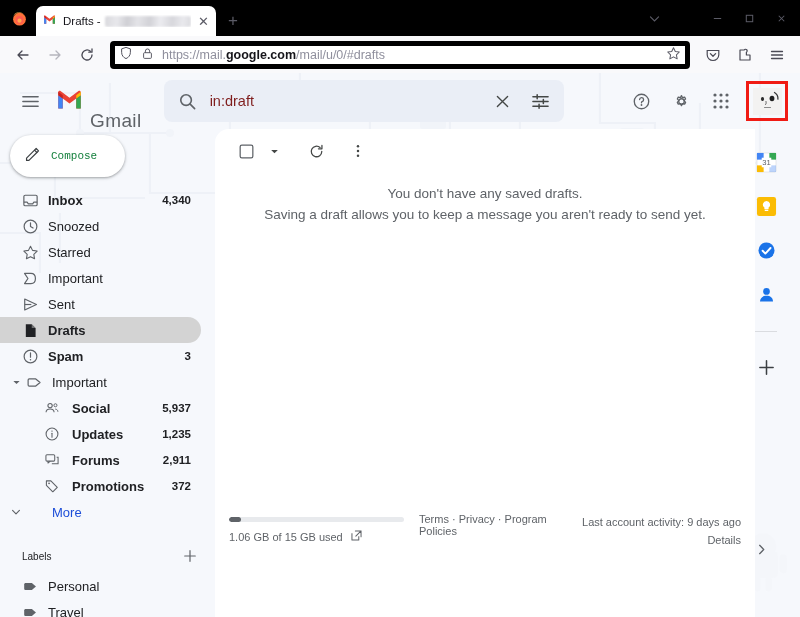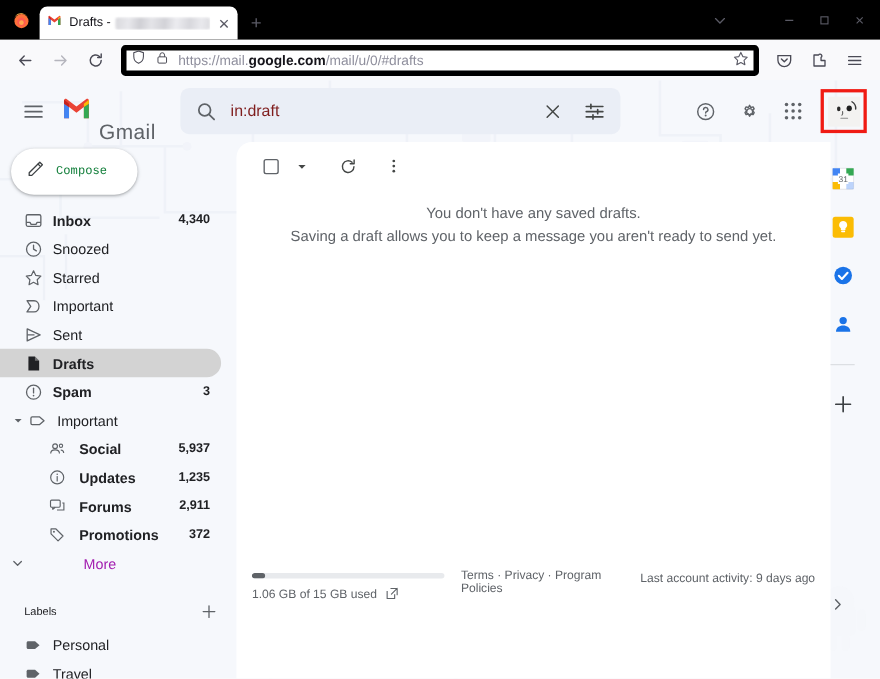--- a/index.html
+++ b/index.html
@@ -526,21 +526,21 @@
           <span class="cnt">372</span>
         </div>
 
         <div class="nav-item" style="padding-left:6px;">
           <span class="caret">
             <svg width="12" height="12" viewBox="0 0 14 14">
                 <path d="M3 5.2L7 9.2l4-4" stroke="#5f6368" stroke-width="1.35" fill="none" stroke-linecap="round" stroke-linejoin="round"></path>
               </svg>
           </span>
           <span class="ic"></span>
-          <span class="lbl" style="color:#a21caf;margin-left:24px;">More</span>
+          <span class="lbl" style="color:#1d4ed8;">More</span>
         </div>
 
         <div class="labels-head">
           <span class="labels-title">Labels</span>
           <span class="labels-add">
             <svg width="16" height="16" viewBox="0 0 20 20">
                 <path d="M10 3.4v13.2M3.4 10h13.2" stroke="#5f6368" stroke-width="1.5" stroke-linecap="round"></path>
               </svg>
           </span>
         </div>
@@ -610,20 +610,21 @@
                 <svg width="13" height="13" viewBox="0 0 16 16">
                     <path d="M2.4 5.2v8.4h8.4V9" stroke="#5f6368" stroke-width="1.25" fill="none" stroke-linejoin="round"></path>
                     <path d="M6.6 2.4h7v7M13.6 2.4L7.2 8.8" stroke="#5f6368" stroke-width="1.25" fill="none" stroke-linecap="round" stroke-linejoin="round"></path>
                   </svg>
               </span>
             </div>
           </div>
           <div class="f-col2">Terms · Privacy · Program Policies</div>
           <div class="f-col3">
             <div>Last account activity: 9 days ago</div>
+            <div>Details</div>
           </div>
         </div>
       </div>
 
       <div class="rail">
         <span class="rail-ic">
           <svg width="21" height="21" viewBox="0 0 22 22">
             <rect x="1" y="1" width="20" height="20" rx="1.6" fill="#ffffff" stroke="#dadce0" stroke-width=".7"></rect>
             <path d="M1 1h7v7H1z" fill="#4285f4"></path>
               <path d="M14 1h7v7h-7z" fill="#34a853"></path>

